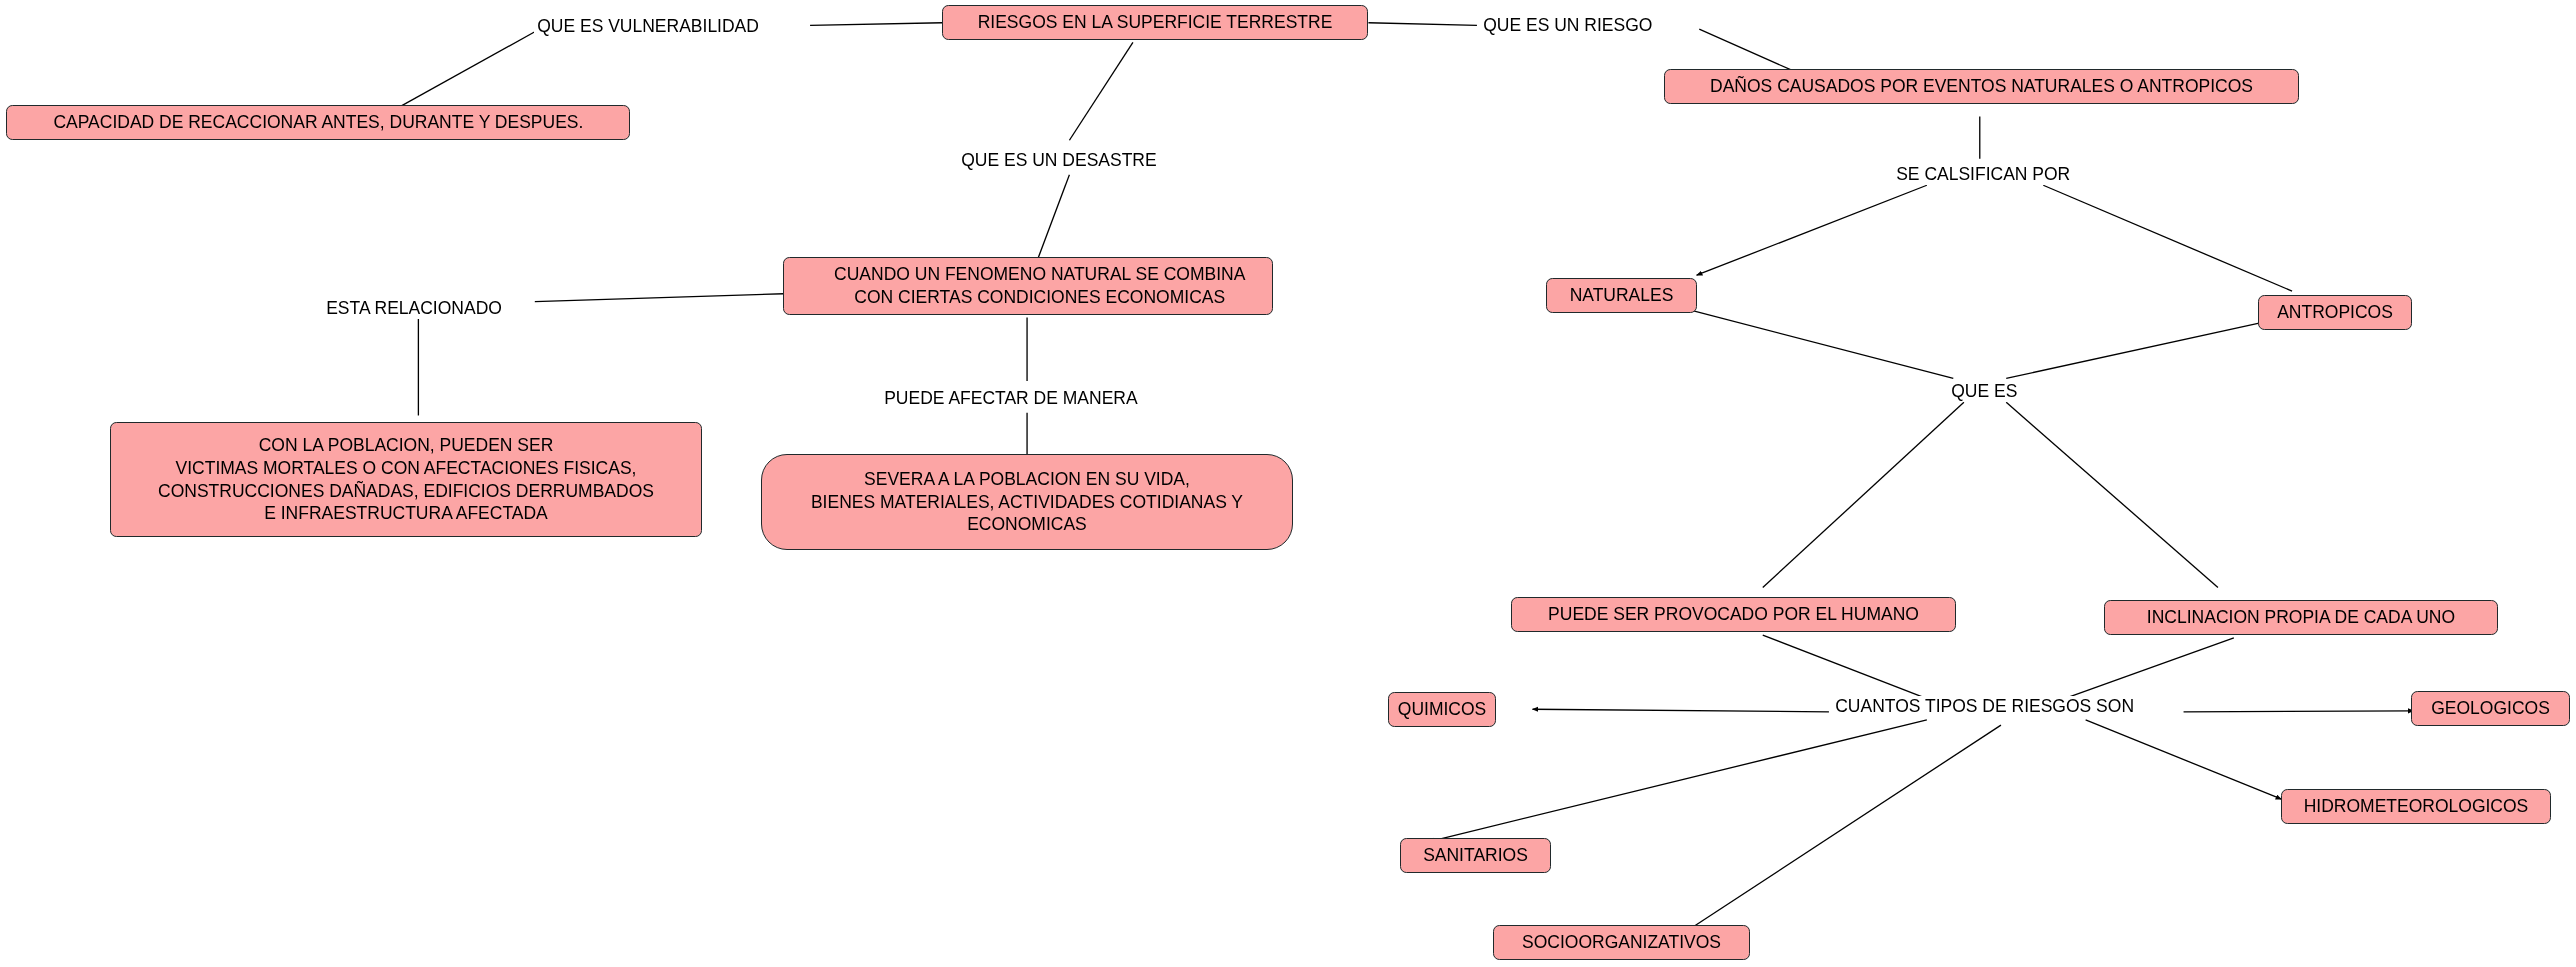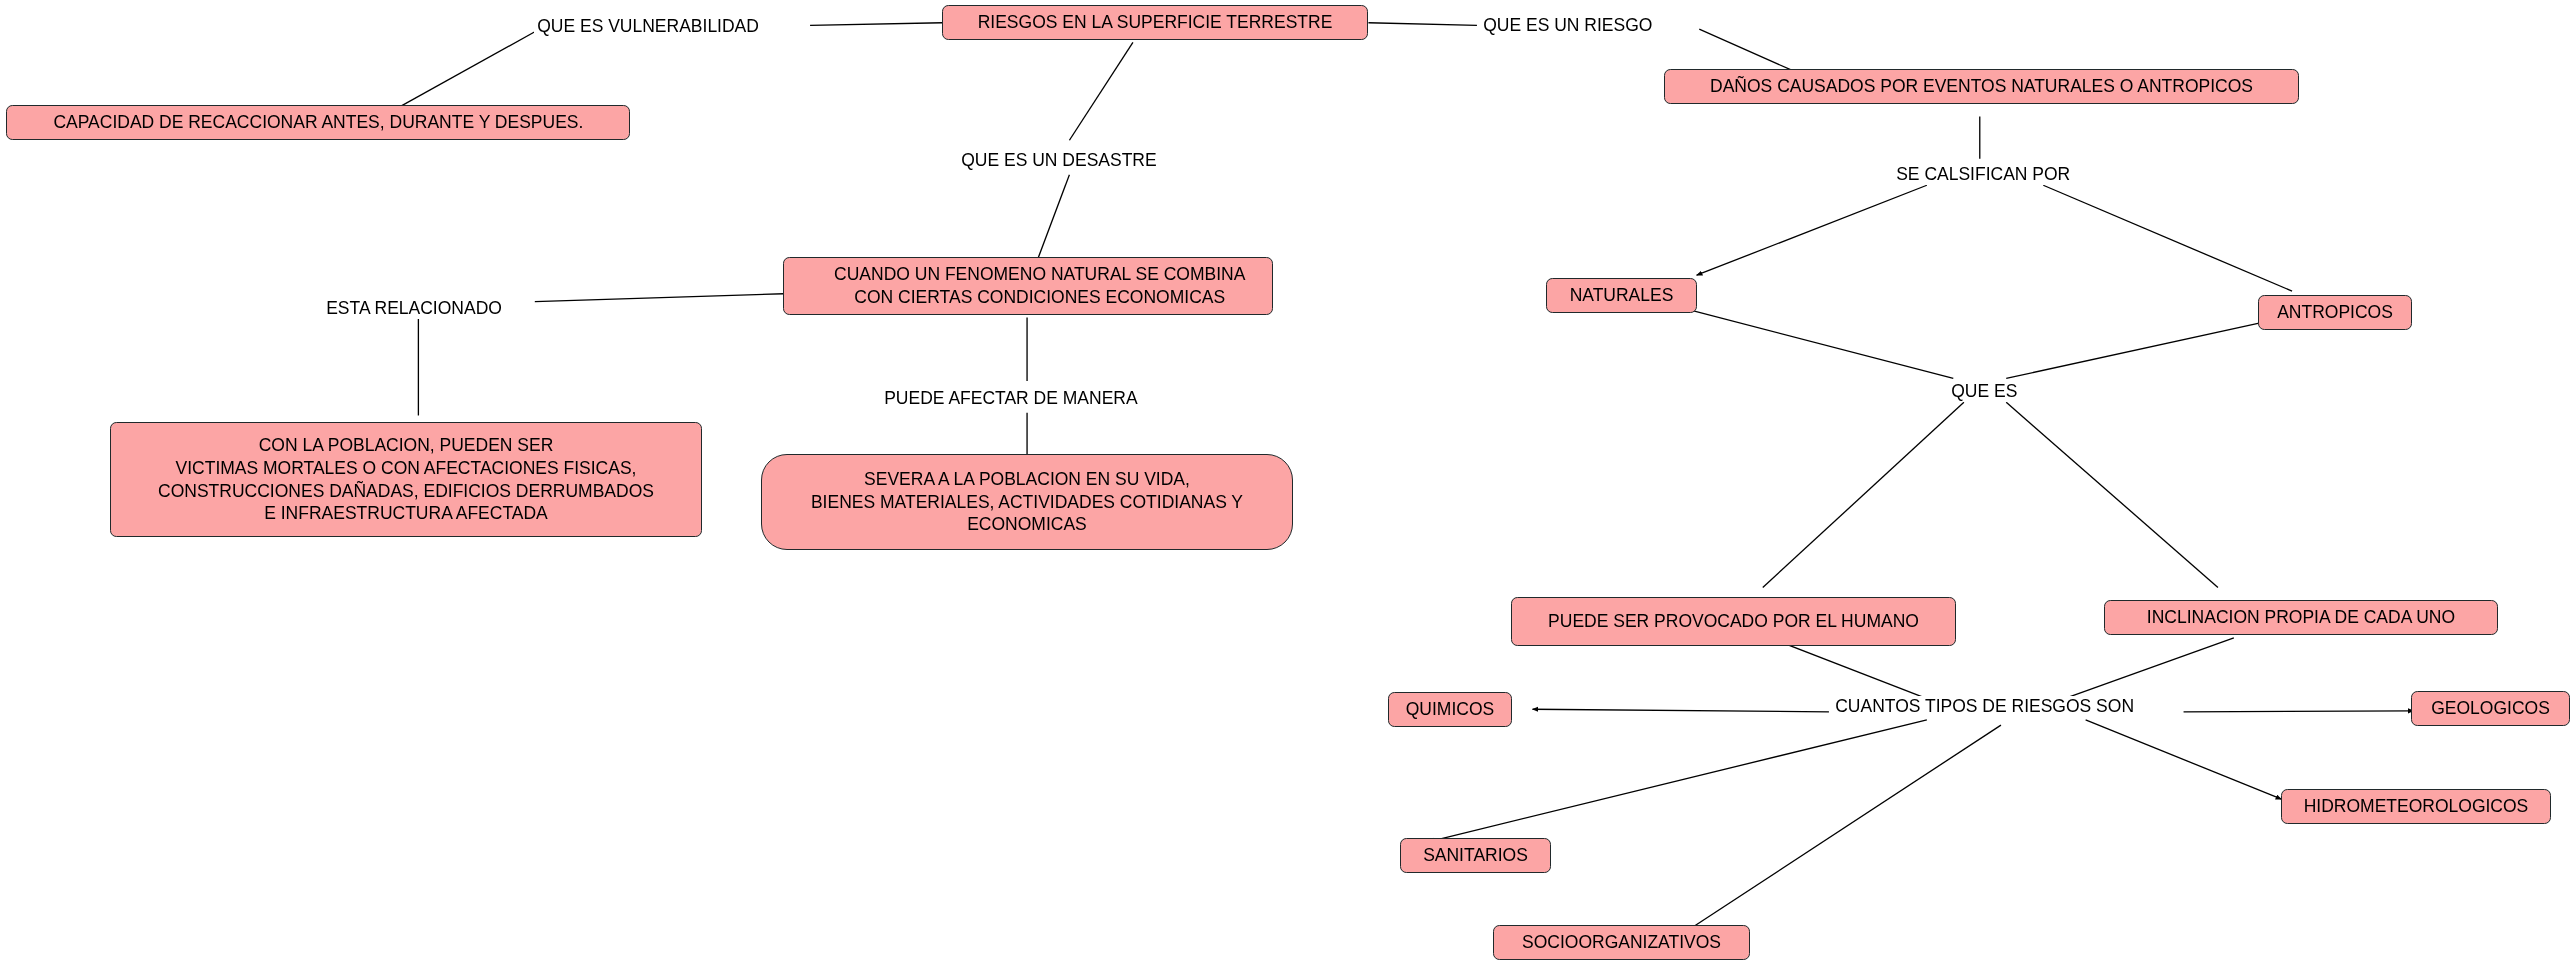--- a/index.html
+++ b/index.html
@@ -129,25 +129,25 @@
 E INFRAESTRUCTURA AFECTADA</div>
 
   <div class="node" style="left:761px; top:454px; width:532px; height:96px;border-radius:26px;">SEVERA A LA POBLACION EN SU VIDA,
 BIENES MATERIALES, ACTIVIDADES COTIDIANAS Y
 ECONOMICAS</div>
 
   <div class="node" style="left:1546px; top:278px; width:151px; height:35px;">NATURALES</div>
 
   <div class="node" style="left:2258px; top:295px; width:154px; height:35px;">ANTROPICOS</div>
 
-  <div class="node" style="left:1511px; top:597px; width:445px; height:49px;">PUEDE SER PROVOCADO POR EL HUMANO</div>
+  <div class="node" style="left:1511px; top:597px; width:445px; height:35px;">PUEDE SER PROVOCADO POR EL HUMANO</div>
 
   <div class="node" style="left:2104px; top:600px; width:394px; height:35px;">INCLINACION PROPIA DE CADA UNO</div>
 
-  <div class="node" style="left:1388px; top:692px; width:124px; height:35px;">QUIMICOS</div>
+  <div class="node" style="left:1388px; top:692px; width:108px; height:35px;">QUIMICOS</div>
 
   <div class="node" style="left:2411px; top:691px; width:159px; height:35px;">GEOLOGICOS</div>
 
   <div class="node" style="left:1400px; top:838px; width:151px; height:35px;">SANITARIOS</div>
 
   <div class="node" style="left:2281px; top:789px; width:270px; height:35px;">HIDROMETEOROLOGICOS</div>
 
   <div class="node" style="left:1493px; top:925px; width:257px; height:35px;">SOCIOORGANIZATIVOS</div>
 
   <div class="link-label" style="left:534px; top:16px;">QUE ES VULNERABILIDAD</div>

